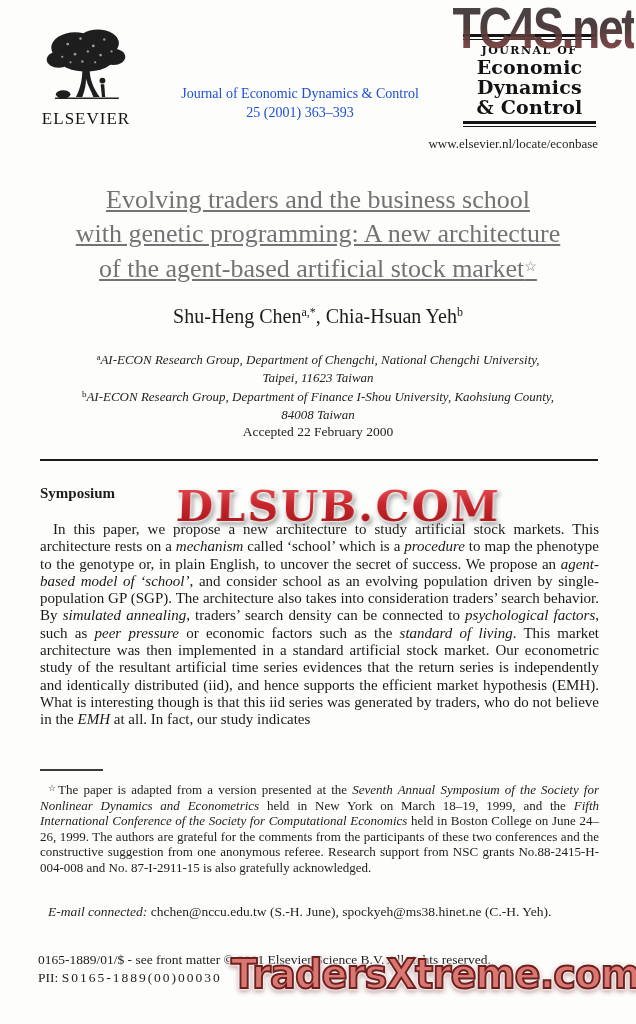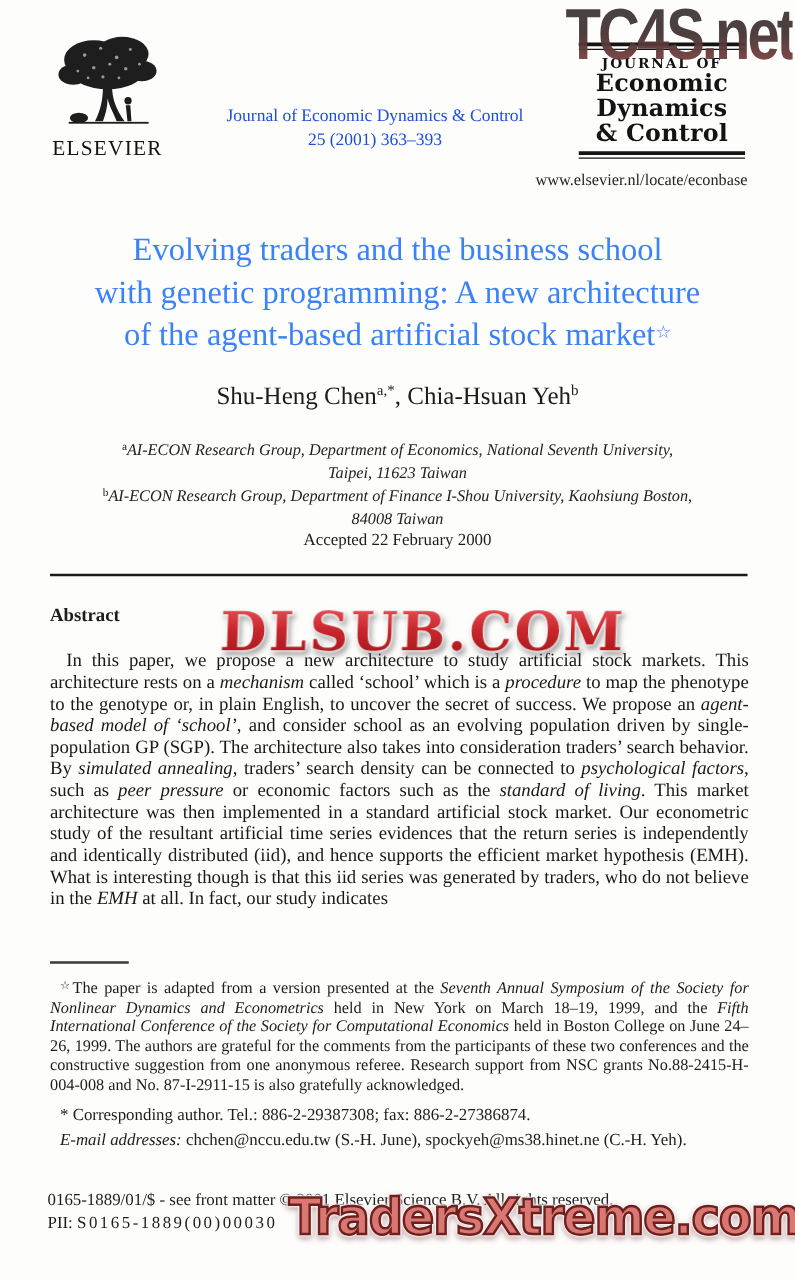--- a/index.html
+++ b/index.html
@@ -39,21 +39,21 @@
     transform:skewX(-2deg);
   }
   .wm-traders{
     left:231px; top:951px; z-index:6;
     font-family:"DejaVu Sans", sans-serif; font-weight:bold; font-size:40px; letter-spacing:-1px;
     color:#d97873; -webkit-text-stroke:2px #6e201e;
     filter:drop-shadow(0 0 1.3px #fff) drop-shadow(0 0 1px #fff) drop-shadow(0 2px 2px rgba(120,50,50,.45));
     transform:scaleX(.96); transform-origin:0 0;
   }
   
-  .title{left:20px; width:596px; top:183px; text-align:center; font-size:26px; line-height:33.5px; color:#3b82f6;}
+  .title{left:20px; width:596px; top:183px; text-align:center; font-size:26px; line-height:33.5px; color:#737373;text-decoration:underline;}
   .title .tline{display:block;}
   .title sup{font-size:14px; vertical-align:6px;}
   .authors{left:20px; width:596px; top:305px; text-align:center; font-size:20px;}
   .authors sup{font-size:12px; vertical-align:7px;}
   .affils{left:20px; width:596px; top:349px; text-align:center; font-style:italic; font-size:13px; line-height:17.5px; color:#222;}
   .affils sup{font-size:9px; font-style:normal; vertical-align:4px;}
   .affline{display:block;}
   .accepted{left:20px; width:596px; top:424px; text-align:center; font-size:13.5px;}
   .rule-main{left:40px; top:459px; width:558px; height:2px; background:#1a1a1a;}
   
@@ -134,36 +134,35 @@
     <span class="tline">Evolving traders and the business school</span>
     <span class="tline">with genetic programming: A new architecture</span>
     <span class="tline"><span>of the agent-based artificial stock market</span><sup>☆</sup></span>
   </h1>
 
   <div class="abs authors">
     <span>Shu-Heng Chen</span><sup>a,*</sup><span>, </span><span>Chia-Hsuan Yeh</span><sup>b</sup>
   </div>
 
   <div class="abs affils">
-    <span class="affline"><sup>a</sup><span>AI-ECON Research Group, Department of Economics, National Seventh University,</span></span>
+    <span class="affline"><sup>a</sup><span>AI-ECON Research Group, Department of Chengchi, National Chengchi University,</span></span>
     <span class="affline">Taipei, 11623 Taiwan</span>
-    <span class="affline"><sup>b</sup><span>AI-ECON Research Group, Department of Finance I-Shou University, Kaohsiung Boston,</span></span>
+    <span class="affline"><sup>b</sup><span>AI-ECON Research Group, Department of Finance I-Shou University, Kaohsiung County,</span></span>
     <span class="affline">84008 Taiwan</span>
   </div>
 
   <div class="abs accepted">Accepted 22 February 2000</div>
 
   <div class="abs rule-main"></div>
 
-  <div class="abs abs-head">Abstract</div>
+  <div class="abs abs-head">Symposium</div>
   <p class="abs abs-text" style="margin:0;"><span>In this paper, we propose a new architecture to study artificial stock markets. This architecture rests on a </span><i>mechanism</i><span> called ‘school’ which is a </span><i>procedure</i><span> to map the phenotype to the genotype or, in plain English, to uncover the secret of success. We propose an </span><i>agent-based model of ‘school’</i><span>, and consider school as an evolving population driven by single-population GP (SGP). The architecture also takes into consideration traders’ search behavior. By </span><i>simulated annealing</i><span>, traders’ search density can be connected to </span><i>psychological factors</i><span>, such as </span><i>peer pressure</i><span> or economic factors such as the </span><i>standard of living</i><span>. This market architecture was then implemented in a standard artificial stock market. Our econometric study of the resultant artificial time series evidences that the return series is independently and identically distributed (iid), and hence supports the efficient market hypothesis (EMH). What is interesting though is that this iid series was generated by traders, who do not believe in the </span><i>EMH</i><span> at all. In fact, our study indicates</span></p>
 
   <div class="abs fn-rule"></div>
   <p class="abs fn fn-star" style="margin:0;"><sup>☆</sup><span><span>The paper is adapted from a version presented at the </span><i>Seventh Annual Symposium of the Society for Nonlinear Dynamics and Econometrics</i><span> held in New York on March 18–19, 1999, and the </span><i>Fifth International Conference of the Society for Computational Economics</i><span> held in Boston College on June 24–26, 1999. The authors are grateful for the comments from the participants of these two conferences and the constructive suggestion from one anonymous referee. Research support from NSC grants No.88-2415-H-004-008 and No. 87-I-2911-15 is also gratefully acknowledged.</span></span></p>
-  <p class="abs fn fn-corr" style="margin:0;"><span>*</span> <span>Corresponding author. Tel.: 886-2-29387308; fax: 886-2-27386874.</span></p>
-  <p class="abs fn fn-email" style="margin:0;"><i>E-mail addresses:</i><span> chchen@nccu.edu.tw (S.-H. June), spockyeh@ms38.hinet.ne (C.-H. Yeh).</span></p>
+  <p class="abs fn fn-email" style="margin:0;"><i>E-mail connected:</i><span> chchen@nccu.edu.tw (S.-H. June), spockyeh@ms38.hinet.ne (C.-H. Yeh).</span></p>
 
   <div class="abs imprint">
     <div>0165-1889/01/$ - see front matter © 2001 Elsevier Science B.V. All rights reserved.</div>
     <div><span>PII:</span> <span class="pii-val">S0165-1889(00)00030</span></div>
   </div>
 
 </div>
 
 </body></html>

